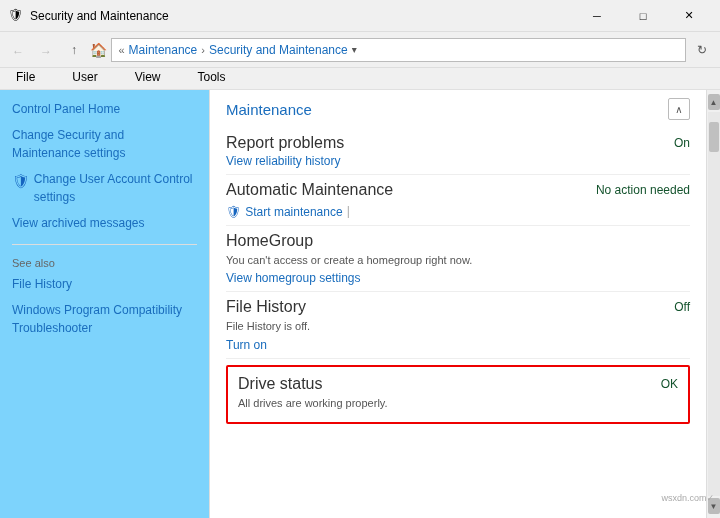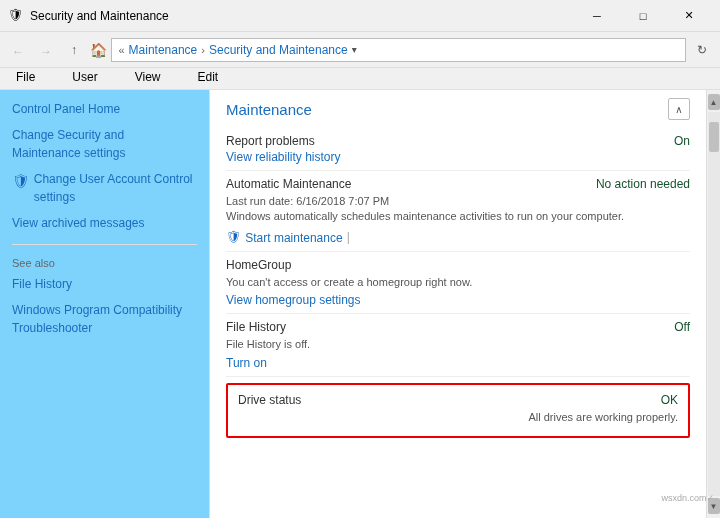--- a/index.html
+++ b/index.html
@@ -163,34 +163,33 @@
     .row-item {
       padding: 6px 0;
       border-bottom: 1px solid #eee;
     }
     .row-header {
       display: flex;
       justify-content: space-between;
       align-items: center;
       margin-bottom: 2px;
     }
-    .row-label { font-size: 12px; color: #333; font-weight: 500; }
+    .row-label { font-size: 16px; color: #333; font-weight: 500; }
     .row-status { font-size: 12px; color: #14532d; }
     .row-link { color: #1a6dbd; font-size: 12px; cursor: pointer; display: block; margin-top: 2px; }
     .row-sub { font-size: 11px; color: #555; margin: 3px 0; line-height: 1.4; }
 
     .inline-links { display: flex; align-items: center; gap: 4px; margin-top: 4px; }
     .inline-links .separator { color: #aaa; }
 
     .highlighted-row {
       border: 2px solid #e00;
       border-radius: 2px;
       padding: 8px 10px;
       margin: 6px 0;
-      text-align: right;
     }
     .highlighted-row .row-header { margin-bottom: 2px; }
   </style>
 </head>
 <body>
 
 <div class="title-bar">
   <span class="title-bar-icon">🛡</span>
   <span class="title-bar-text">Security and Maintenance</span>
   <div class="title-bar-controls">
@@ -212,21 +211,21 @@
     <span class="path-item">Security and Maintenance</span>
     <span class="path-chevron">▾</span>
   </div>
   <button class="refresh-btn">↻</button>
 </div>
 
 <div class="menu-bar">
   <span class="menu-item">File</span>
   <span class="menu-item">User</span>
   <span class="menu-item">View</span>
-  <span class="menu-item">Edit</span>
+  <span class="menu-item">Tools</span>
 </div>
 
 <div class="main-layout">
 
   <div class="sidebar">
     <a class="sidebar-link">Control Panel Home</a>
 
     <a class="sidebar-link">Change Security and<br>Maintenance settings</a>
 
     <div class="sidebar-link shield">
@@ -257,24 +256,20 @@
           <span class="row-label">Report problems</span>
           <span class="row-status">On</span>
         </div>
         <a class="row-link">View reliability history</a>
       </div>
 
       <div class="row-item">
         <div class="row-header">
           <span class="row-label">Automatic Maintenance</span>
           <span class="row-status">No action needed</span>
-        </div>
-        <div class="row-sub">
-          Last run date: 6/16/2018 7:07 PM<br>
-          Windows automatically schedules maintenance activities to run on your computer.
         </div>
         <div class="inline-links">
           <span class="shield-icon" style="font-size:12px;">🛡</span>
           <a class="row-link" style="display:inline;">Start maintenance</a>
           <span class="separator">|</span>
         </div>
       </div>
 
       <div class="row-item">
         <div class="row-header">

